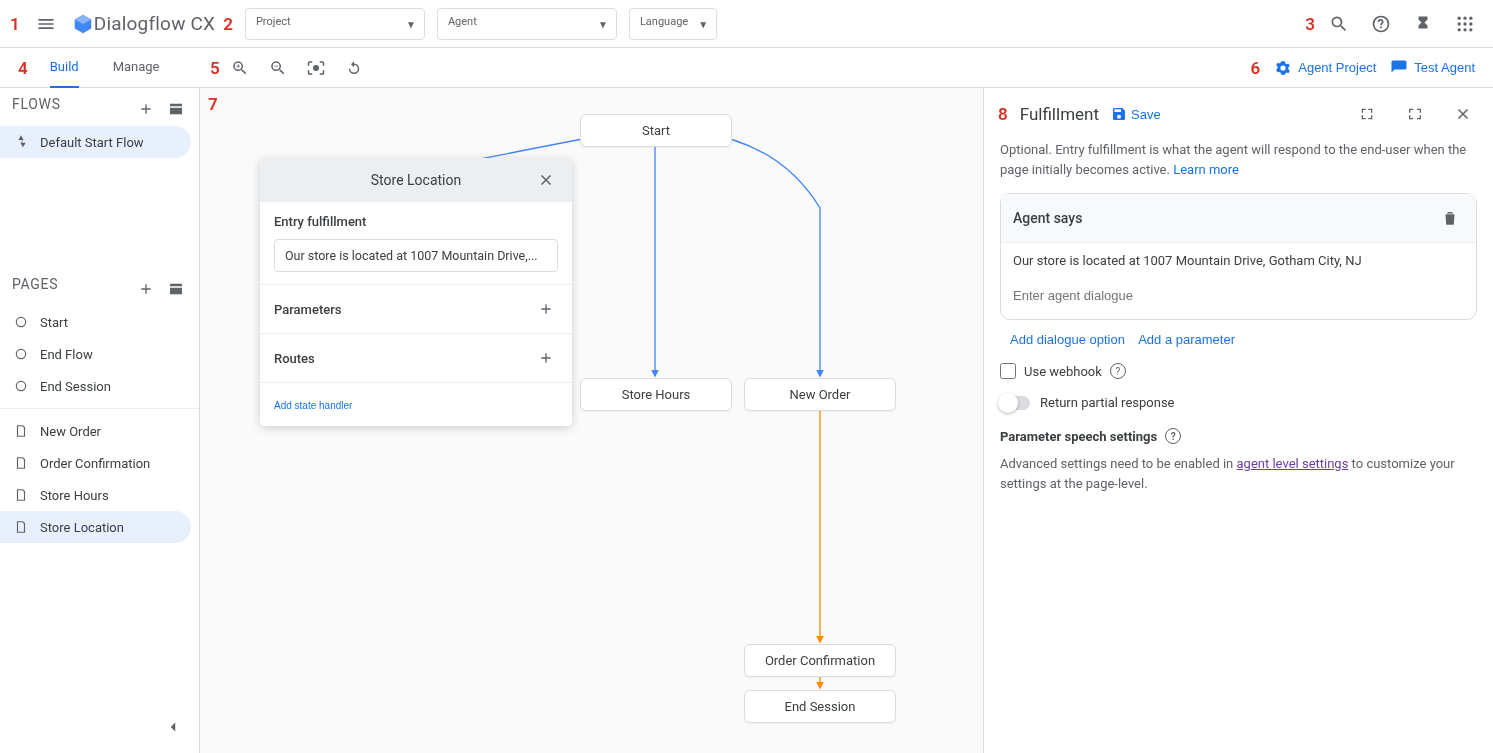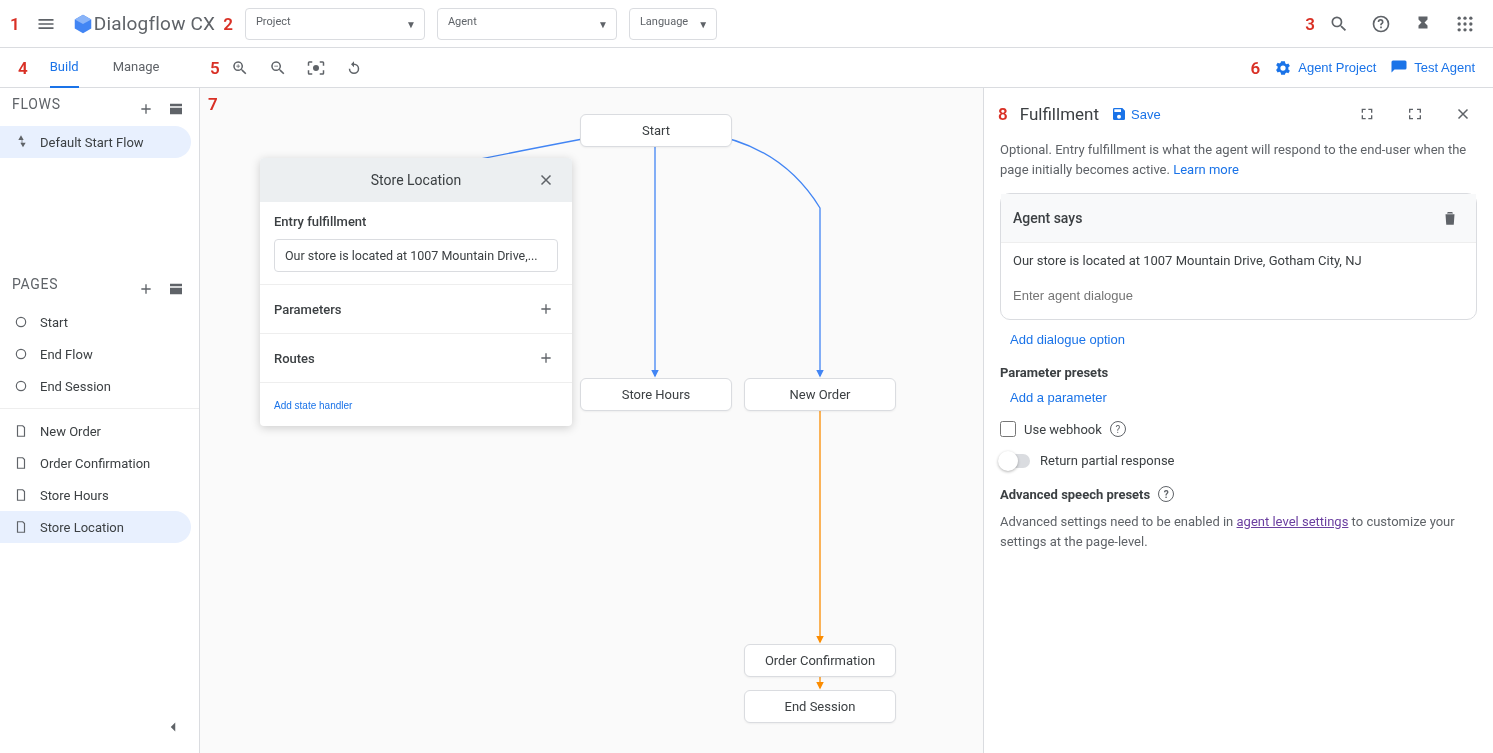--- a/index.html
+++ b/index.html
@@ -419,35 +419,34 @@
                 </svg>
               </button>
           </div>
           <div class="agent-line"><span>Our store is located at 1007 Mountain Drive, Gotham City, NJ</span></div>
           <div class="agent-input">
             <input type="text" placeholder="Enter agent dialogue" style="">
           </div>
         </div>
         <button class="sub-link"><span>Add dialogue option</span></button>
 
-        <div class="section-title">Parameter presets</div>
         <button class="sub-link"><span>Add a parameter</span></button>
 
         <div class="chk-row">
           <input type="checkbox" style="">
           <span>Use webhook</span>
           <span class="help-q">?</span>
         </div>
         <div class="toggle-row">
           <div class="toggle"></div>
           <span>Return partial response</span>
         </div>
 
         <div class="section-title" style="display:flex;align-items:center;gap:8px;">
-          <span>Advanced speech presets</span>
+          <span>Parameter speech settings</span>
           <span class="help-q">?</span>
         </div>
         <p class="adv-note">
           <span>Advanced settings need to be enabled in </span><a href="#"><span>agent level settings</span></a><span> to customize your settings at the page-level.</span>
         </p>
       </div>
     </div>
   </div>
 </div>
 

